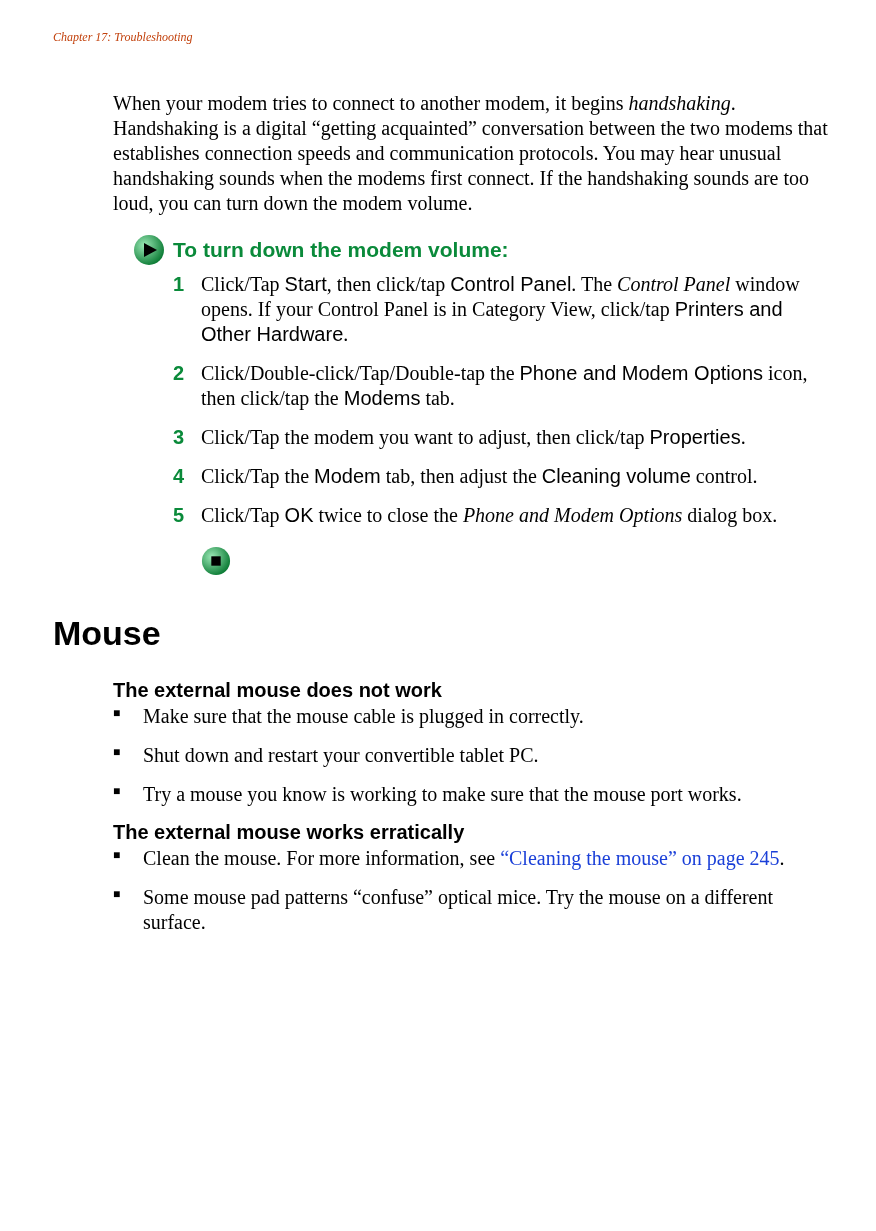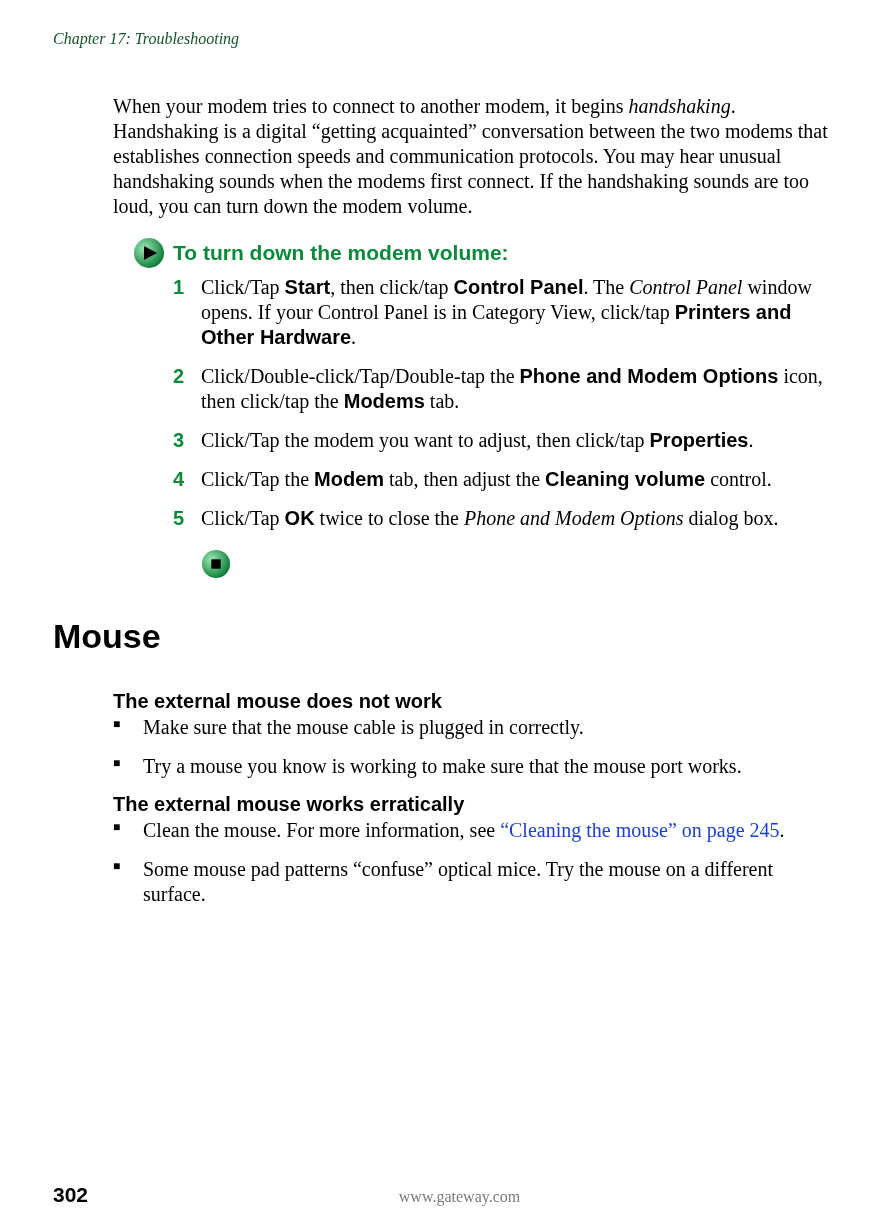--- a/index.html
+++ b/index.html
@@ -15,42 +15,42 @@
       box-sizing: border-box;
     }
     .page {
       padding: 30px 45px 24px 53px;
       box-sizing: border-box;
       height: 100%;
       position: relative;
     }
     .chapter-header {
       font-style: italic;
-      font-size: 16px;
-      color: #14532d;
+      font-size: 12px;
+      color: #c2410c;
       margin-bottom: 46px;
     }
     .content {
       margin-left: 60px;
       margin-right: 0;
     }
     .subhead {
       font-family: Arial, Helvetica, sans-serif;
       font-weight: bold;
       font-size: 20px;
       margin-bottom: 2px;
     }
     .para {
       font-size: 20px;
       line-height: 1.25;
       margin-bottom: 22px;
     }
     .italic { font-style: italic; }
     .sans { font-family: Arial, Helvetica, sans-serif; }
-    .bold { font-weight: bold; }
+    .bold { font-weight: normal; }
 
     .procedure {
       position: relative;
       margin-left: 30px;
     }
     .proc-icon {
       position: absolute;
       left: -10px;
       top: -4px;
       width: 32px;
@@ -88,21 +88,21 @@
       margin-top: 4px;
       width: 30px;
       height: 30px;
     }
 
     .section-title {
       font-family: Arial, Helvetica, sans-serif;
       font-weight: bold;
       font-size: 34px;
       margin-top: 34px;
-      margin-bottom: 34px;
+      margin-bottom: 26px;
       margin-left: 0;
     }
 
     .bullets {
       margin-left: 0;
     }
     .bullet {
       position: relative;
       padding-left: 30px;
       font-size: 20px;
@@ -209,31 +209,28 @@
 
   </div>
 
   <div class="section-title">Mouse</div>
 
   <div class="content">
 
     <div class="subhead">The external mouse does not work</div>
     <div class="bullets">
       <div class="bullet">Make sure that the mouse cable is plugged in correctly.</div>
+      <div class="bullet">Shut down and restart your convertible tablet PC.</div>
       <div class="bullet">Try a mouse you know is working to make sure that the mouse port works.</div>
     </div>
 
     <div class="subhead" style="margin-top:10px;">The external mouse works erratically</div>
     <div class="bullets">
       <div class="bullet">
         <span>Clean the mouse. For more information, see </span><span class="link">“Cleaning the mouse” on page 245</span><span>.</span>
       </div>
       <div class="bullet">Some mouse pad patterns “confuse” optical mice. Try the mouse on a different surface.</div>
     </div>
 
   </div>
 
-  <div class="footer">
-    <span class="page-num">302</span>
-    <span class="footer-url">www.gateway.com</span>
-  </div>
 
 </div>
 
 </body></html>

